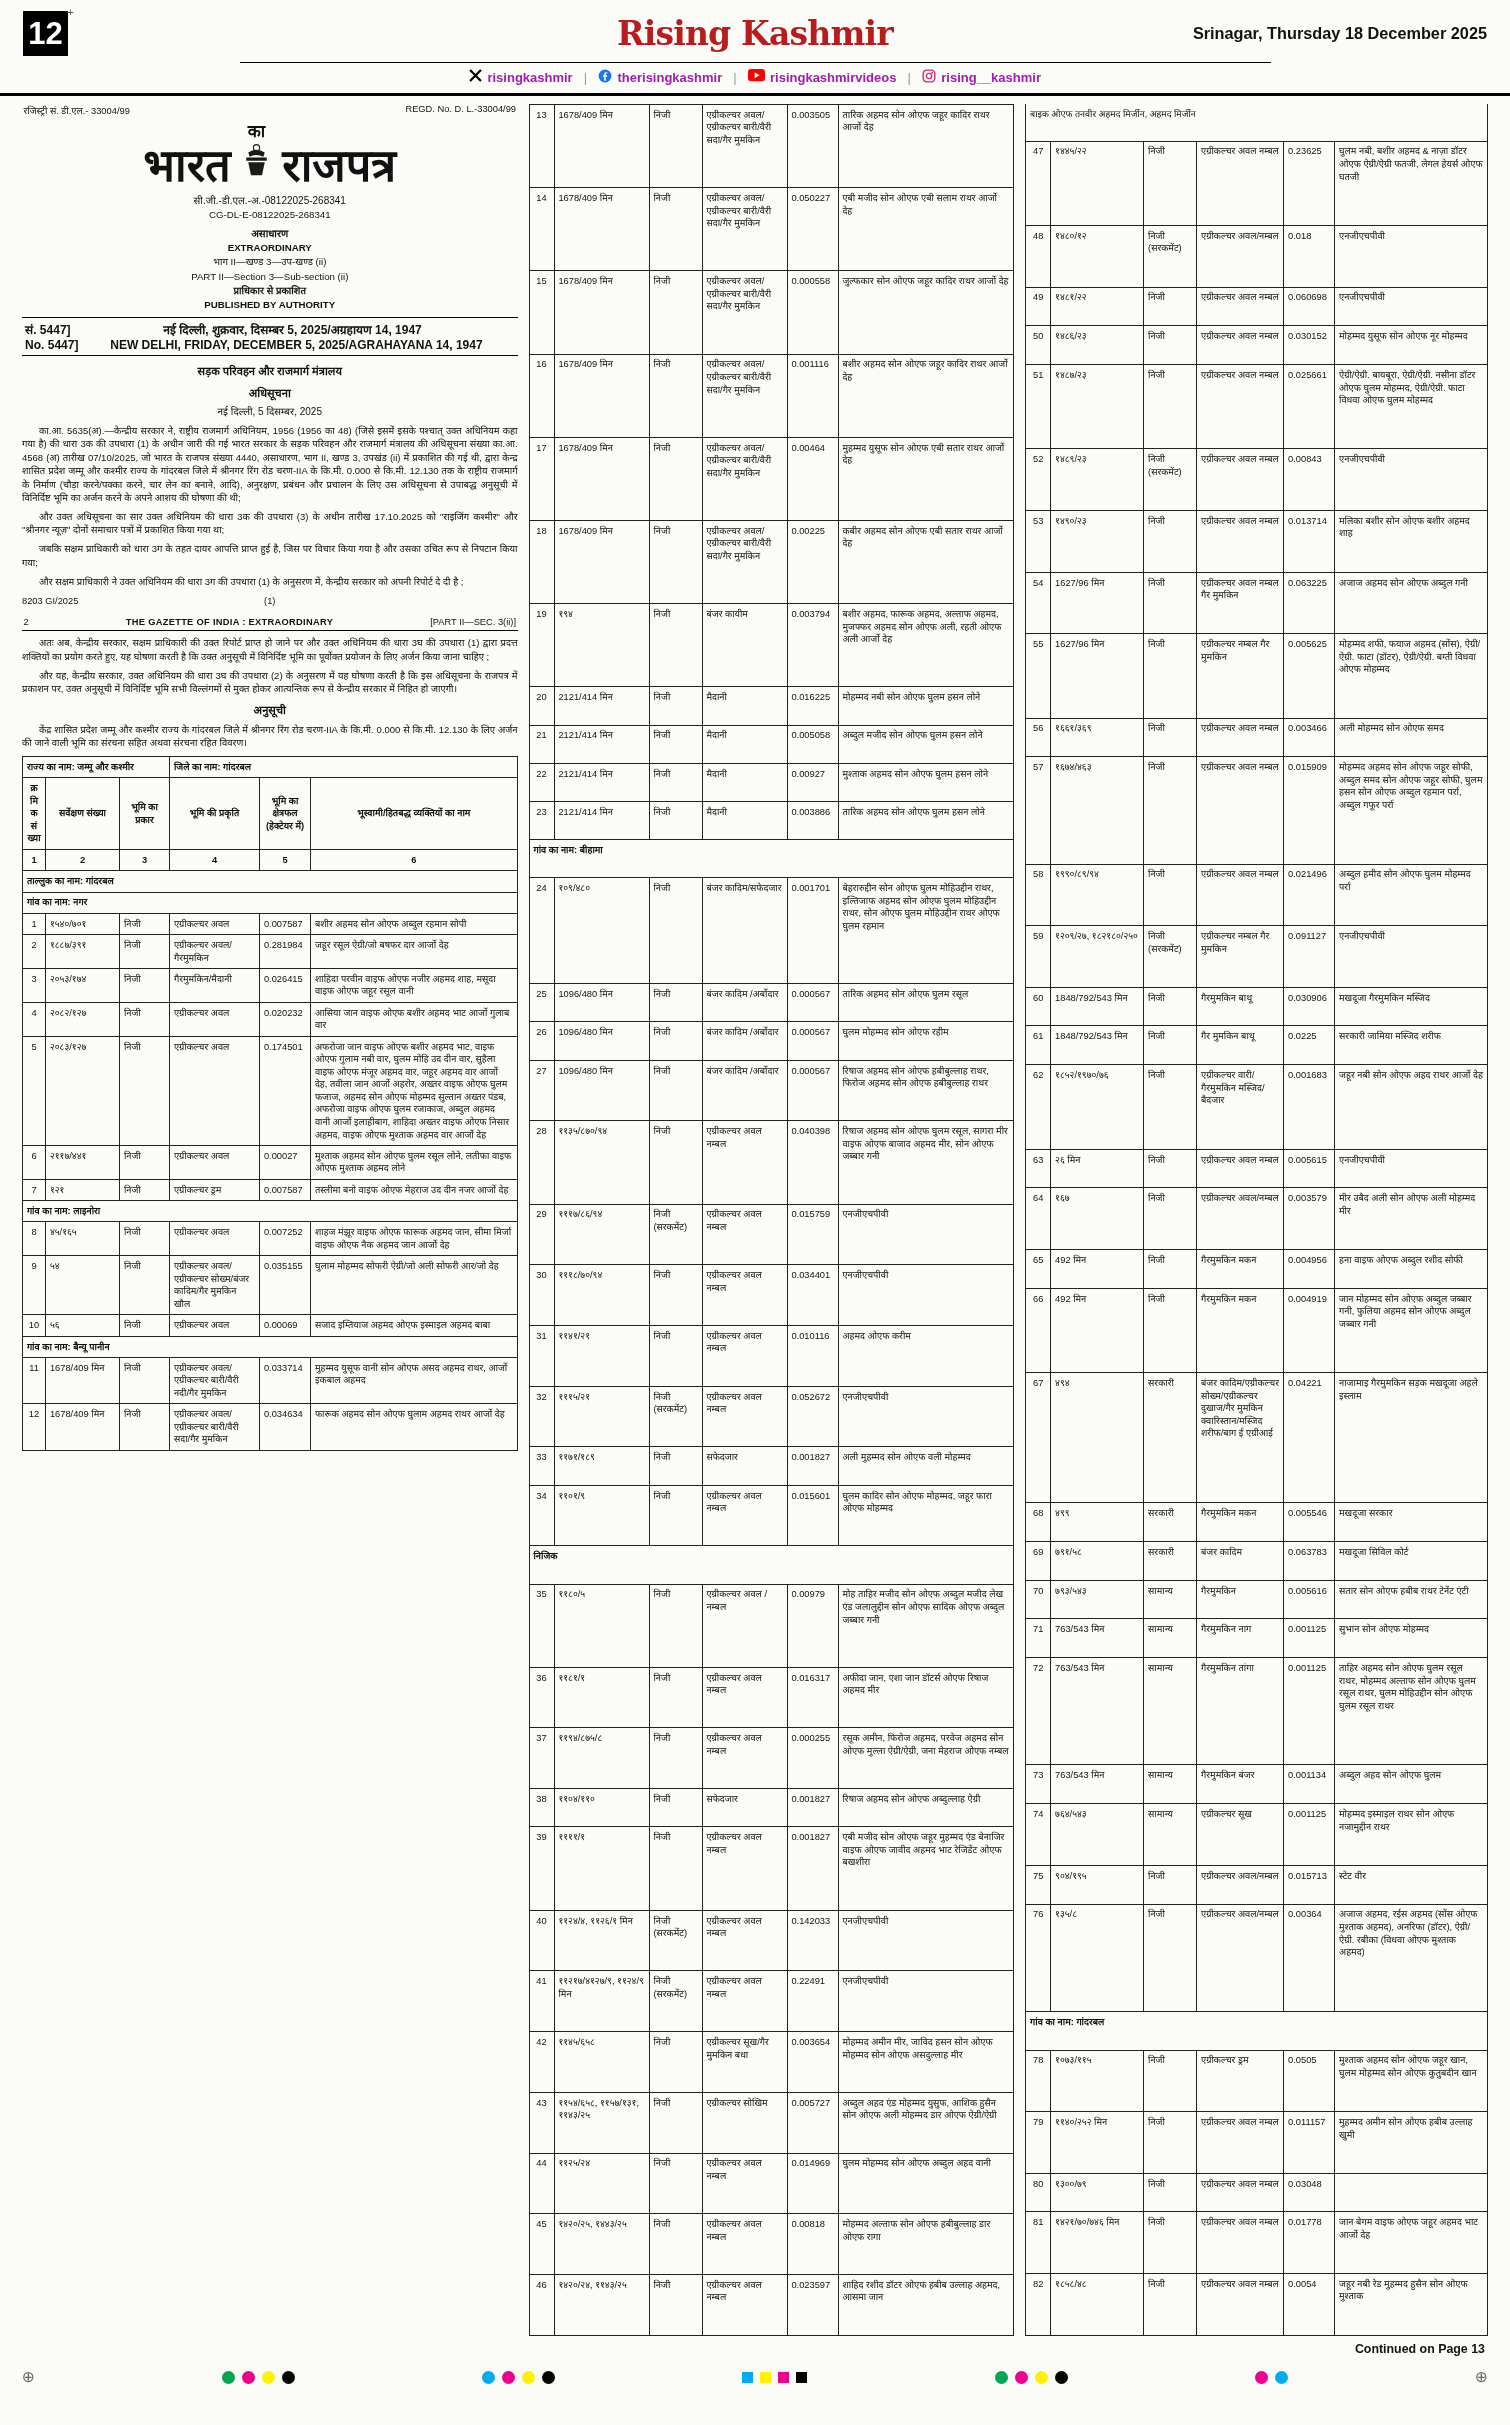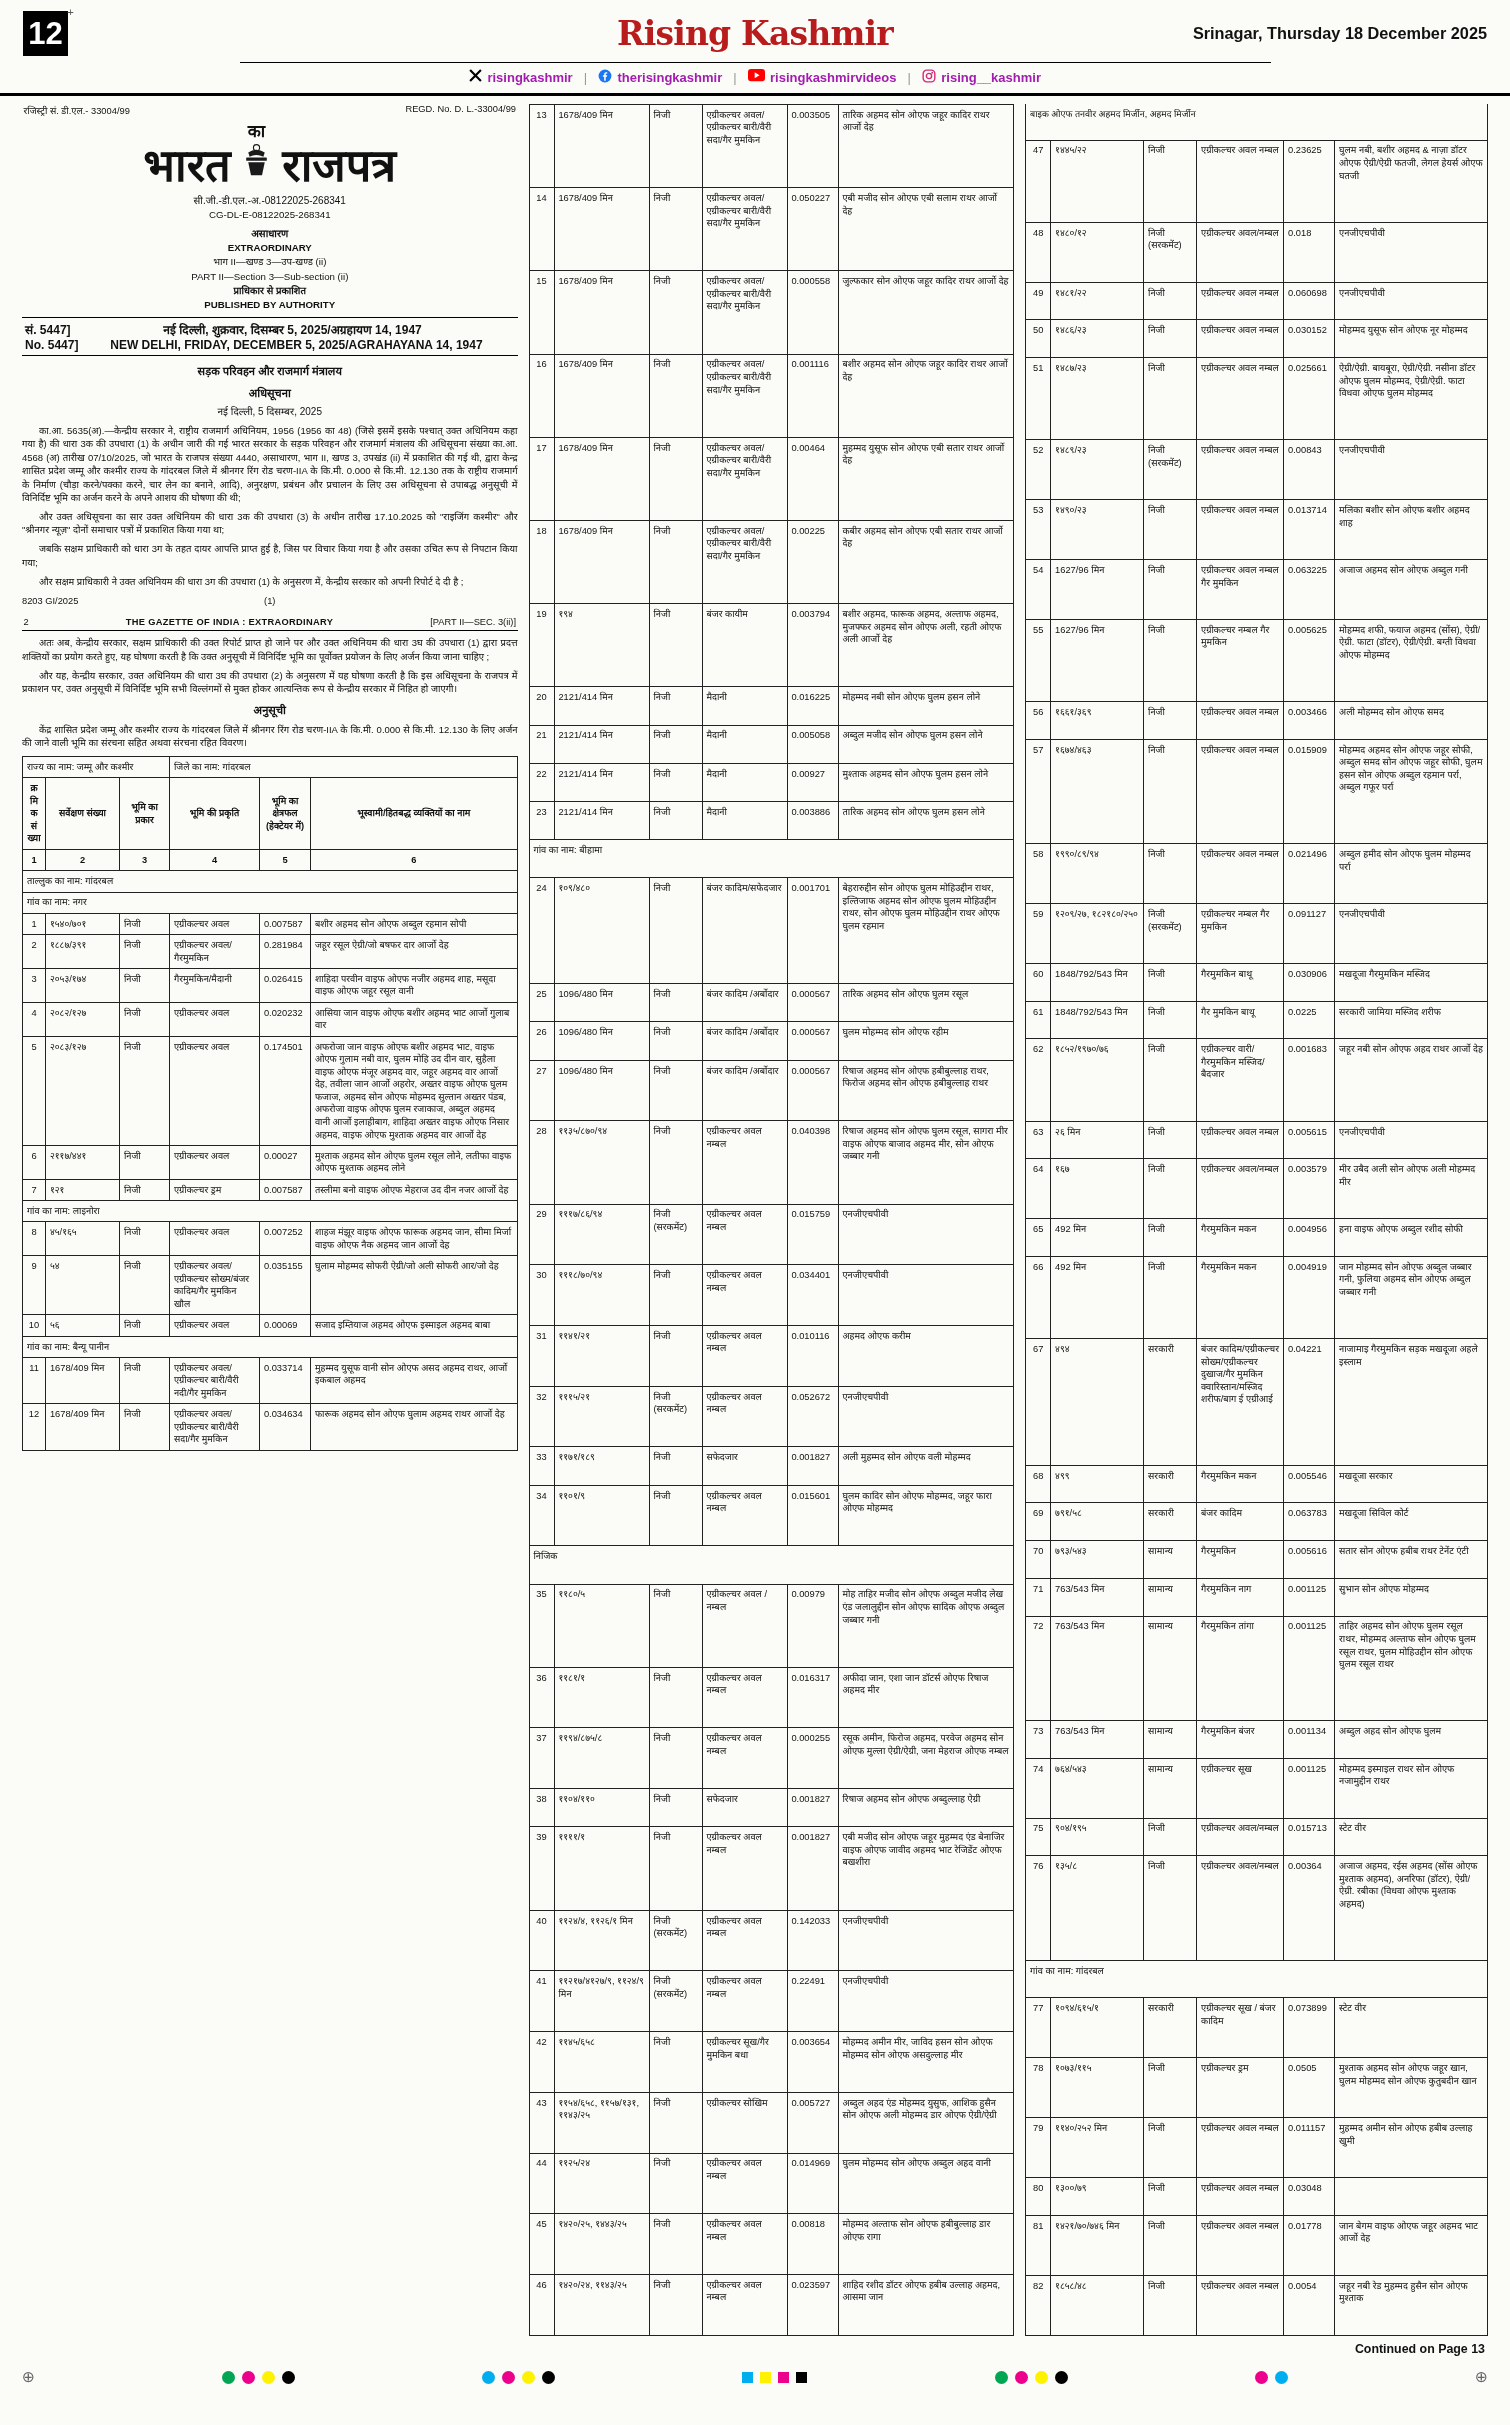--- a/index.html
+++ b/index.html
@@ -52,21 +52,21 @@
               border-bottom:1.2px solid #000; padding:2.3px 1.5px; margin-top:9.3px; }
   .pg2-head .t { text-align:center; font-weight:bold; letter-spacing:0.3px; }
 
   
   table.plot { border-collapse:collapse; width:100%; table-layout:fixed; margin-top:6.2px; }
   .strip2 table.plot, .strip3 table.plot { margin-top:0; height:100%; }
   table.plot td { border:0.8px solid #222; font-size:9.3px; padding:3.9px 3.9px;
                   vertical-align:top; line-height:1.35; word-wrap:break-word; }
   table.plot td.c { text-align:center; }
   table.plot td.hd { font-weight:bold; text-align:center; vertical-align:middle; }
-  table.plot td.sec { font-weight:normal;margin-left:27px; }
+  table.plot td.sec { font-weight:bold;margin-left:27px; }
   table.plot td.carry { border-top:none; font-size:9px; }
 
   .continued { text-align:right; font-weight:bold; font-size:12.4px; margin:6.2px 25px 0; }
 
   
   .marks-row { margin:11px 22px 0; display:flex; justify-content:space-between; align-items:center; height:20px; }
   .marks-group { display:flex; align-items:center; gap:7px; }
   .dot { width:13px; height:13px; border-radius:50%; display:inline-block; }
   .sq  { width:11px; height:11px; display:inline-block; }
   .reg-target { color:#666; font-size:15.5px; }
@@ -889,28 +889,20 @@
             <td>१३५/८</td>
             <td>निजी</td>
             <td>एग्रीकल्चर अवल/नम्बल</td>
             <td>0.00364</td>
             <td>अजाज अहमद, रईस अहमद (सोंस ओएफ मुश्ताक अहमद), अनरिफा (डॉटर), ऐग्री/ऐग्री. रबीका (विधवा ओएफ मुश्ताक अहमद)</td>
           </tr>
           <tr>
             <td colspan="6" class="sec">गांव का नाम: गांदरबल</td>
           </tr>
           <tr>
-            <td class="c">77</td>
-            <td>१०९४/६१५/१</td>
-            <td>सरकारी</td>
-            <td>एग्रीकल्चर सूख / बंजर कादिम</td>
-            <td>0.073899</td>
-            <td>स्टेट वीर</td>
-          </tr>
-          <tr>
             <td class="c">78</td>
             <td>१०७३/११५</td>
             <td>निजी</td>
             <td>एग्रीकल्चर ड्रम</td>
             <td>0.0505</td>
             <td>मुश्ताक अहमद सोन ओएफ जहूर खान, घुलम मोहम्मद सोन ओएफ कुतुबदीन खान</td>
           </tr>
           <tr>
             <td class="c">79</td>
             <td>११४०/२५२ मिन</td>

